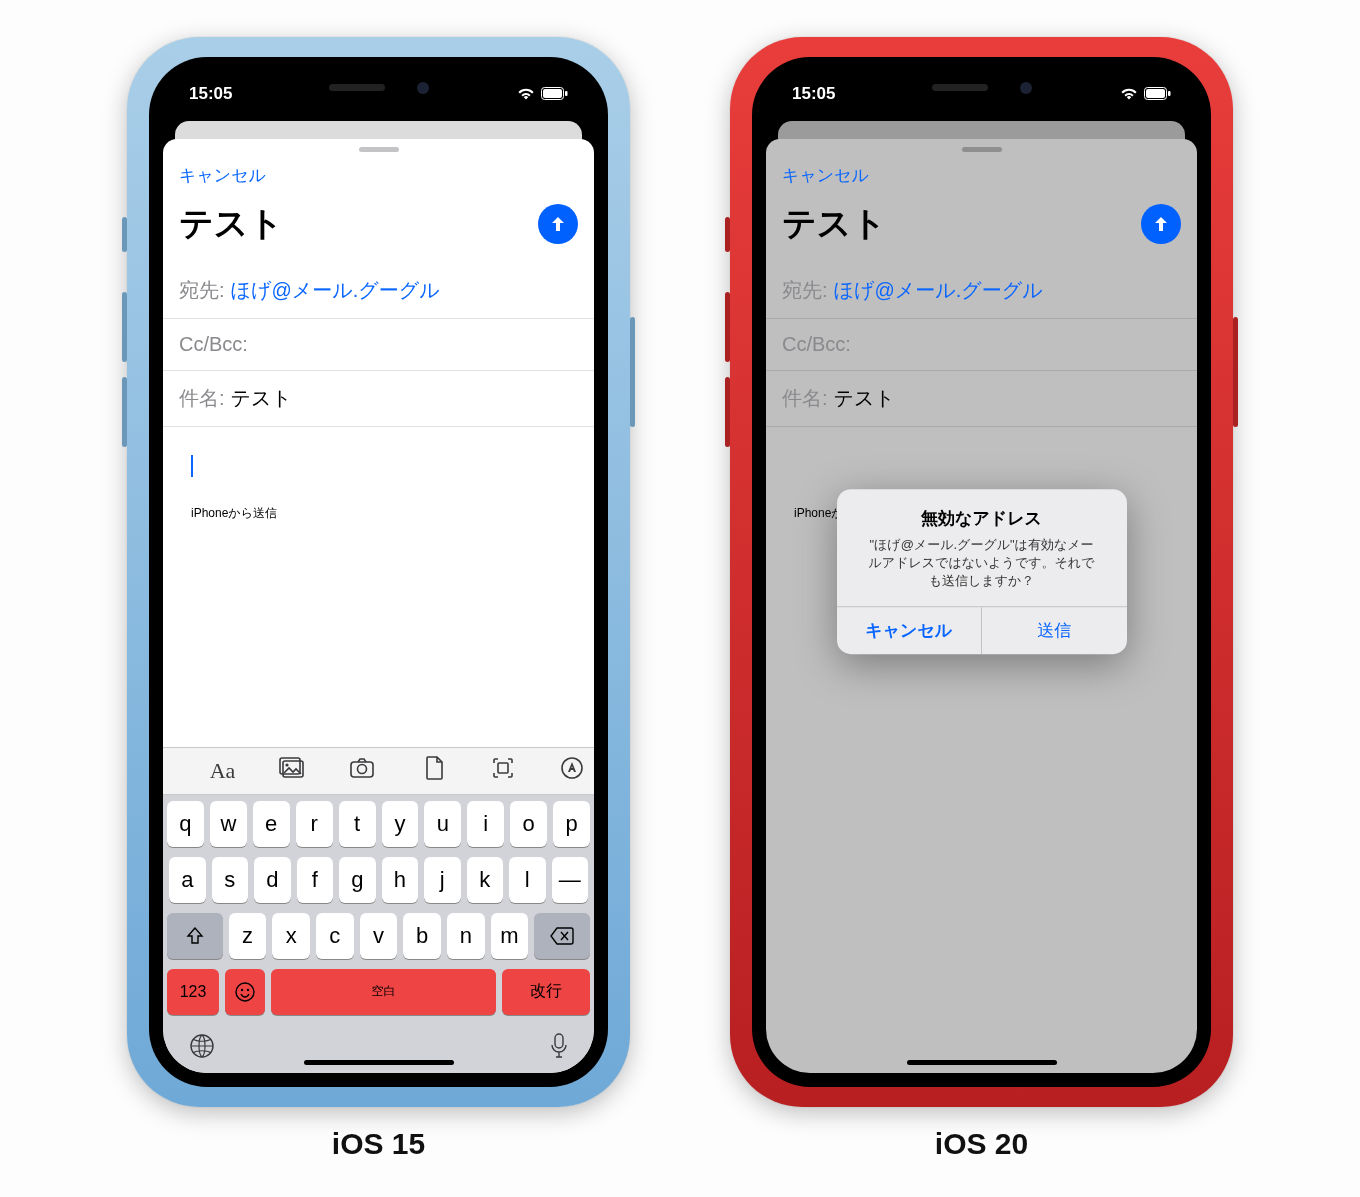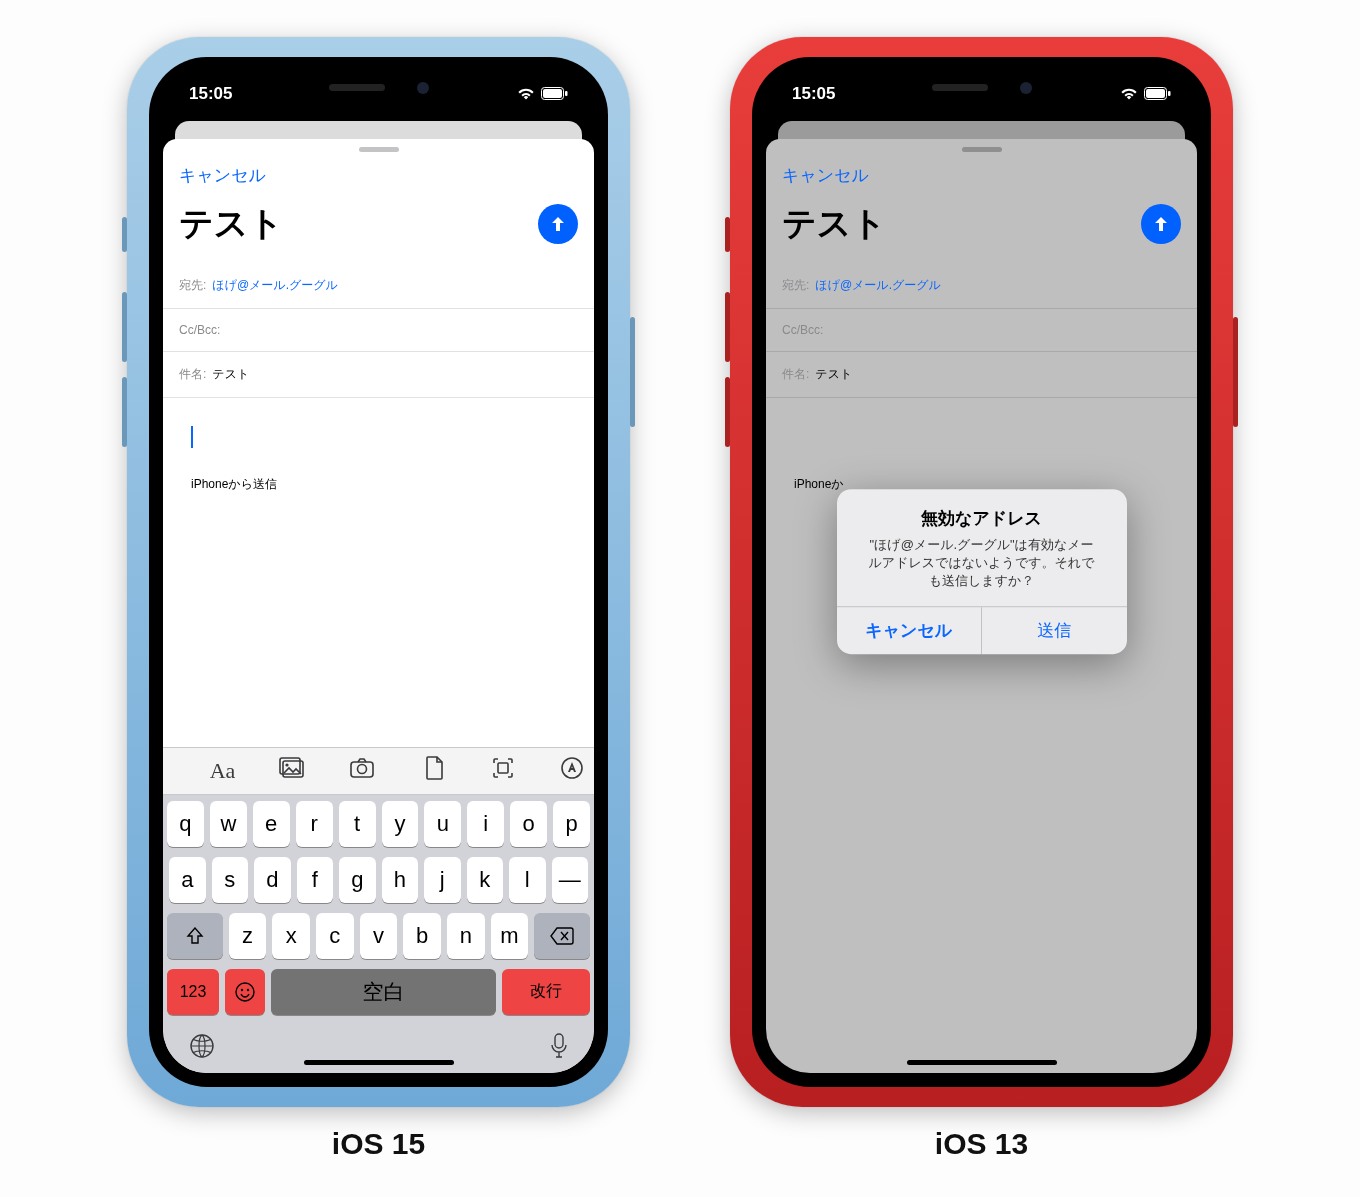--- a/index.html
+++ b/index.html
@@ -32,36 +32,36 @@
 .under-card{position:absolute;top:50px;left:12px;right:12px;height:40px;background:#dcdcdc;border-radius:14px}
 .under-card.dim{background:#9b9b9b}
 .sheet{position:absolute;top:68px;left:0;right:0;bottom:0;background:#fff;border-radius:14px 14px 0 0;overflow:hidden;display:flex;flex-direction:column}
 .sheet.dim{background:#bfbfbf}
 .grabber{width:40px;height:5px;background:#c4c4c6;border-radius:3px;margin:8px auto}
 .sheet.dim .grabber{background:#8f8f8f}
 .cancel-bar{padding:4px 16px 6px;font-size:17px;color:#0a66ff}
 .title-row{display:flex;align-items:center;justify-content:space-between;padding:8px 16px 16px}
 .title-row h1{font-size:34px;font-weight:700;color:#000}
 .send-btn{width:40px;height:40px;border-radius:50%;background:#0061ff;display:flex;align-items:center;justify-content:center;color:#fff}
-.field{padding:14px 16px;font-size:12px;border-bottom:1px solid #e2e2e4;display:flex;gap:6px;color:#8a8a8e}
+.field{padding:14px 16px;font-size:20px;border-bottom:1px solid #e2e2e4;display:flex;gap:6px;color:#8a8a8e}
 .sheet.dim .field{border-bottom:1px solid #a9a9ac}
 .field .val{color:#0a66ff}
 .field .dark{color:#000}
 .body-area{padding:28px;font-size:12px;color:#000;flex:1;position:relative}
 .cursor{display:inline-block;width:2px;height:22px;background:#0a66ff;vertical-align:middle}
 .signature{margin-top:28px}
 
 .kbd{background:#d1d3d9;display:flex;flex-direction:column;padding:6px 4px 10px;gap:10px}
 .kbd-tools{display:flex;justify-content:space-around;align-items:center;padding:8px 6px;background:#f4f4f5;border-bottom:1px solid #c9c9cc;border-top:1px solid #c9c9cc}
 .kbd-tools .tool{color:#3a3a3c;font-size:22px;width:15%;text-align:right}
 .krow{display:flex;gap:6px;justify-content:center}
 .key{background:#fff;border-radius:6px;box-shadow:0 1px 0 #888;height:46px;display:flex;align-items:center;justify-content:center;font-size:22px;color:#000;flex:1}
 .key.fn{background:#ef4444;font-size:16px}
 .key.wide{flex:2.2}
-.key.space{flex:5.6;background:#737373;font-size:21px}
+.key.space{flex:5.6;background:#ef4444;font-size:12px}
 .key.shift,.key.del{flex:1.3;background:#aeb2bc}
 .kbd-bottom{display:flex;justify-content:space-between;align-items:center;padding:8px 22px 0;color:#3a3a3c}
 .home-ind{position:absolute;bottom:8px;left:50%;transform:translateX(-50%);width:150px;height:5px;background:#000;border-radius:3px;z-index:60}
 
 .alert{position:absolute;top:50%;left:50%;transform:translate(-50%,-50%);width:290px;background:#ececee;border-radius:14px;overflow:hidden;box-shadow:0 10px 40px rgba(0,0,0,.35);z-index:100}
 .alert .a-body{padding:18px 32px 16px;text-align:center}
 .alert .a-title{font-size:17px;font-weight:600;margin-bottom:6px;color:#000}
 .alert .a-msg{font-size:13px;color:#333;line-height:1.4}
 .alert .a-btns{display:flex;border-top:1px solid #c2c2c4}
 .alert .a-btn{flex:1;text-align:center;padding:12px 0;font-size:17px;color:#0a66ff}
@@ -291,16 +291,16 @@
             </div>
             <div class="a-btns">
               <div class="a-btn">キャンセル</div>
               <div class="a-btn">送信</div>
             </div>
           </div>
           <div class="home-ind"></div>
         </div>
       </div>
     </div>
-    <div class="caption">iOS 13</div>
+    <div class="caption">iOS 20</div>
   </div>
 
 </div>
 
 </body></html>

